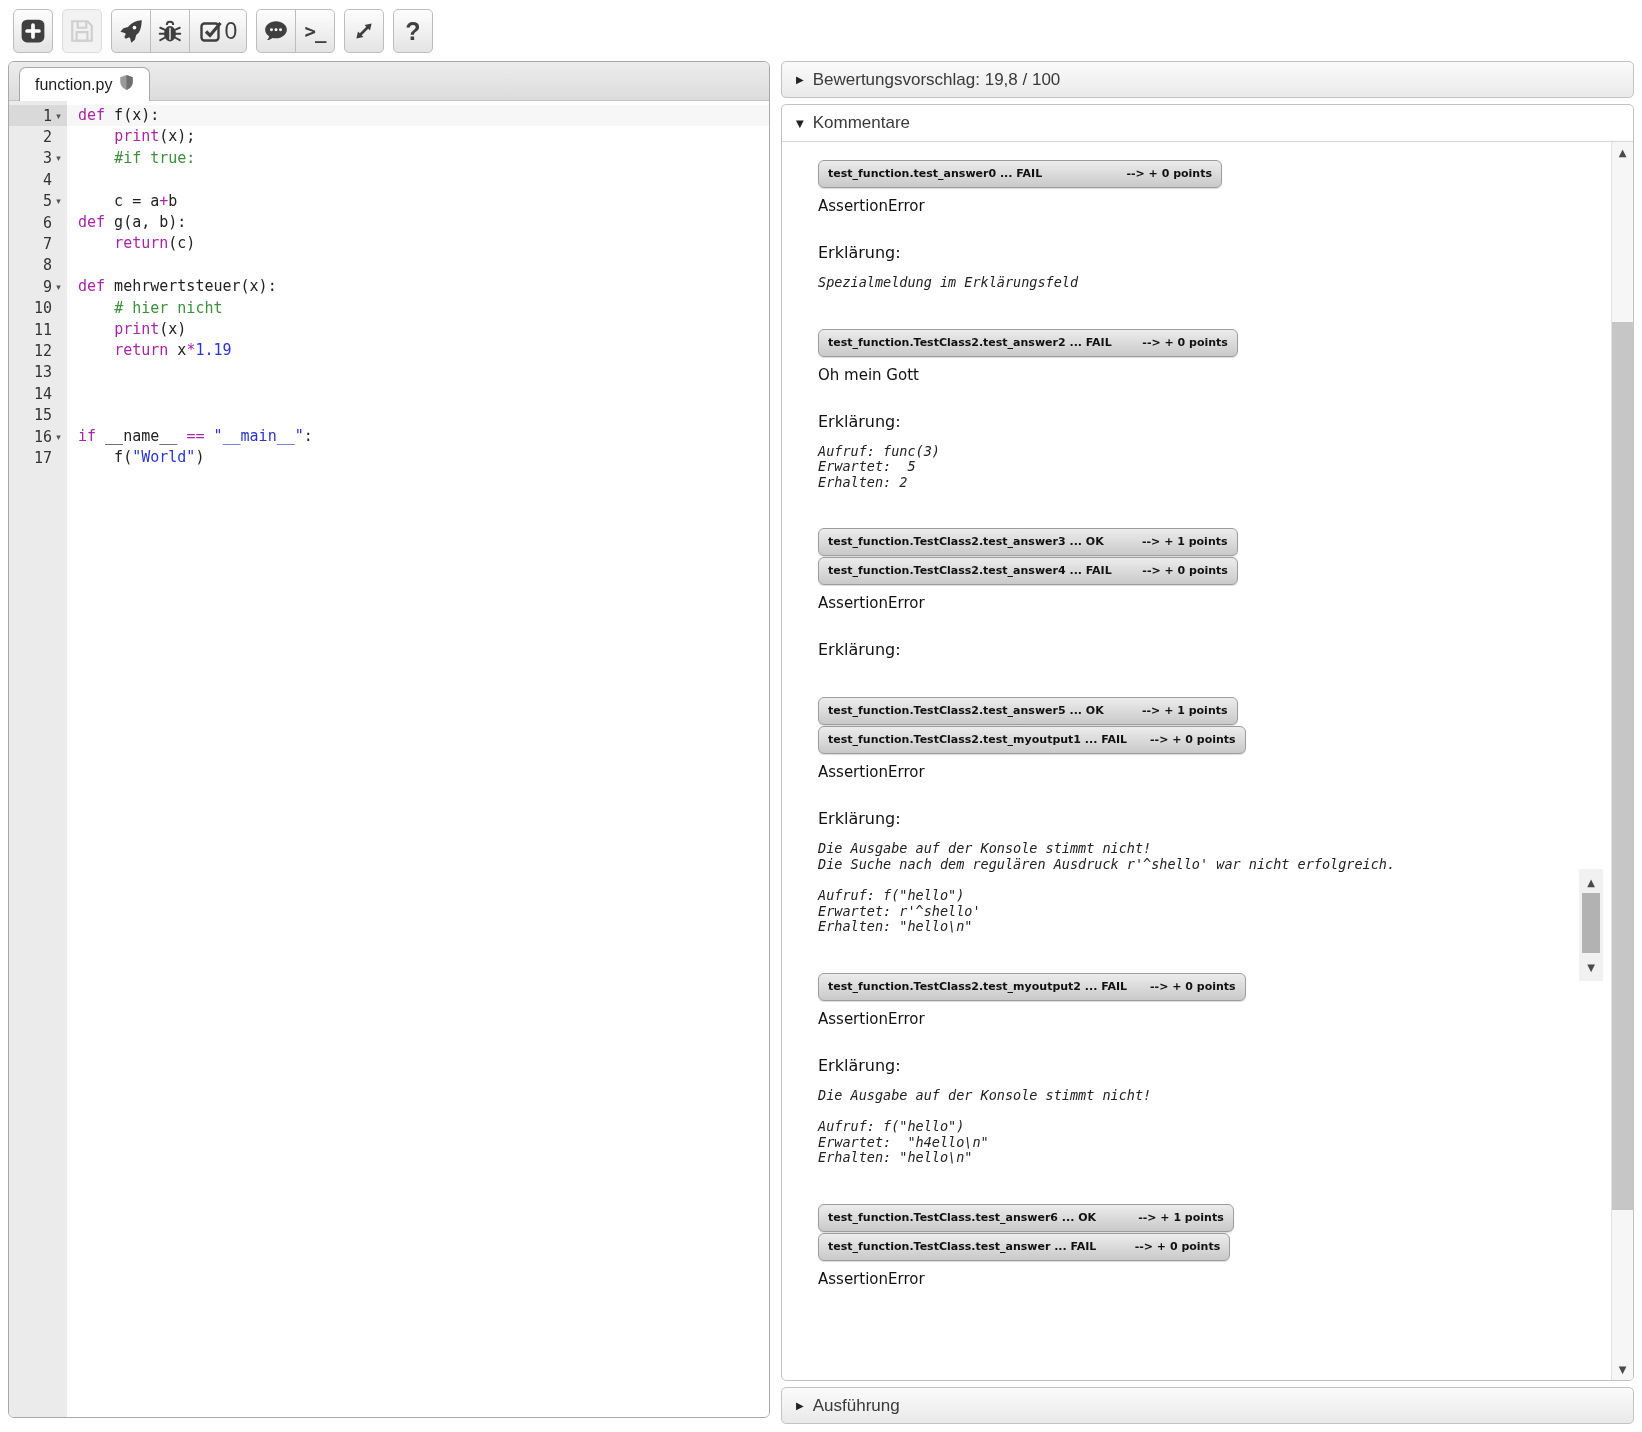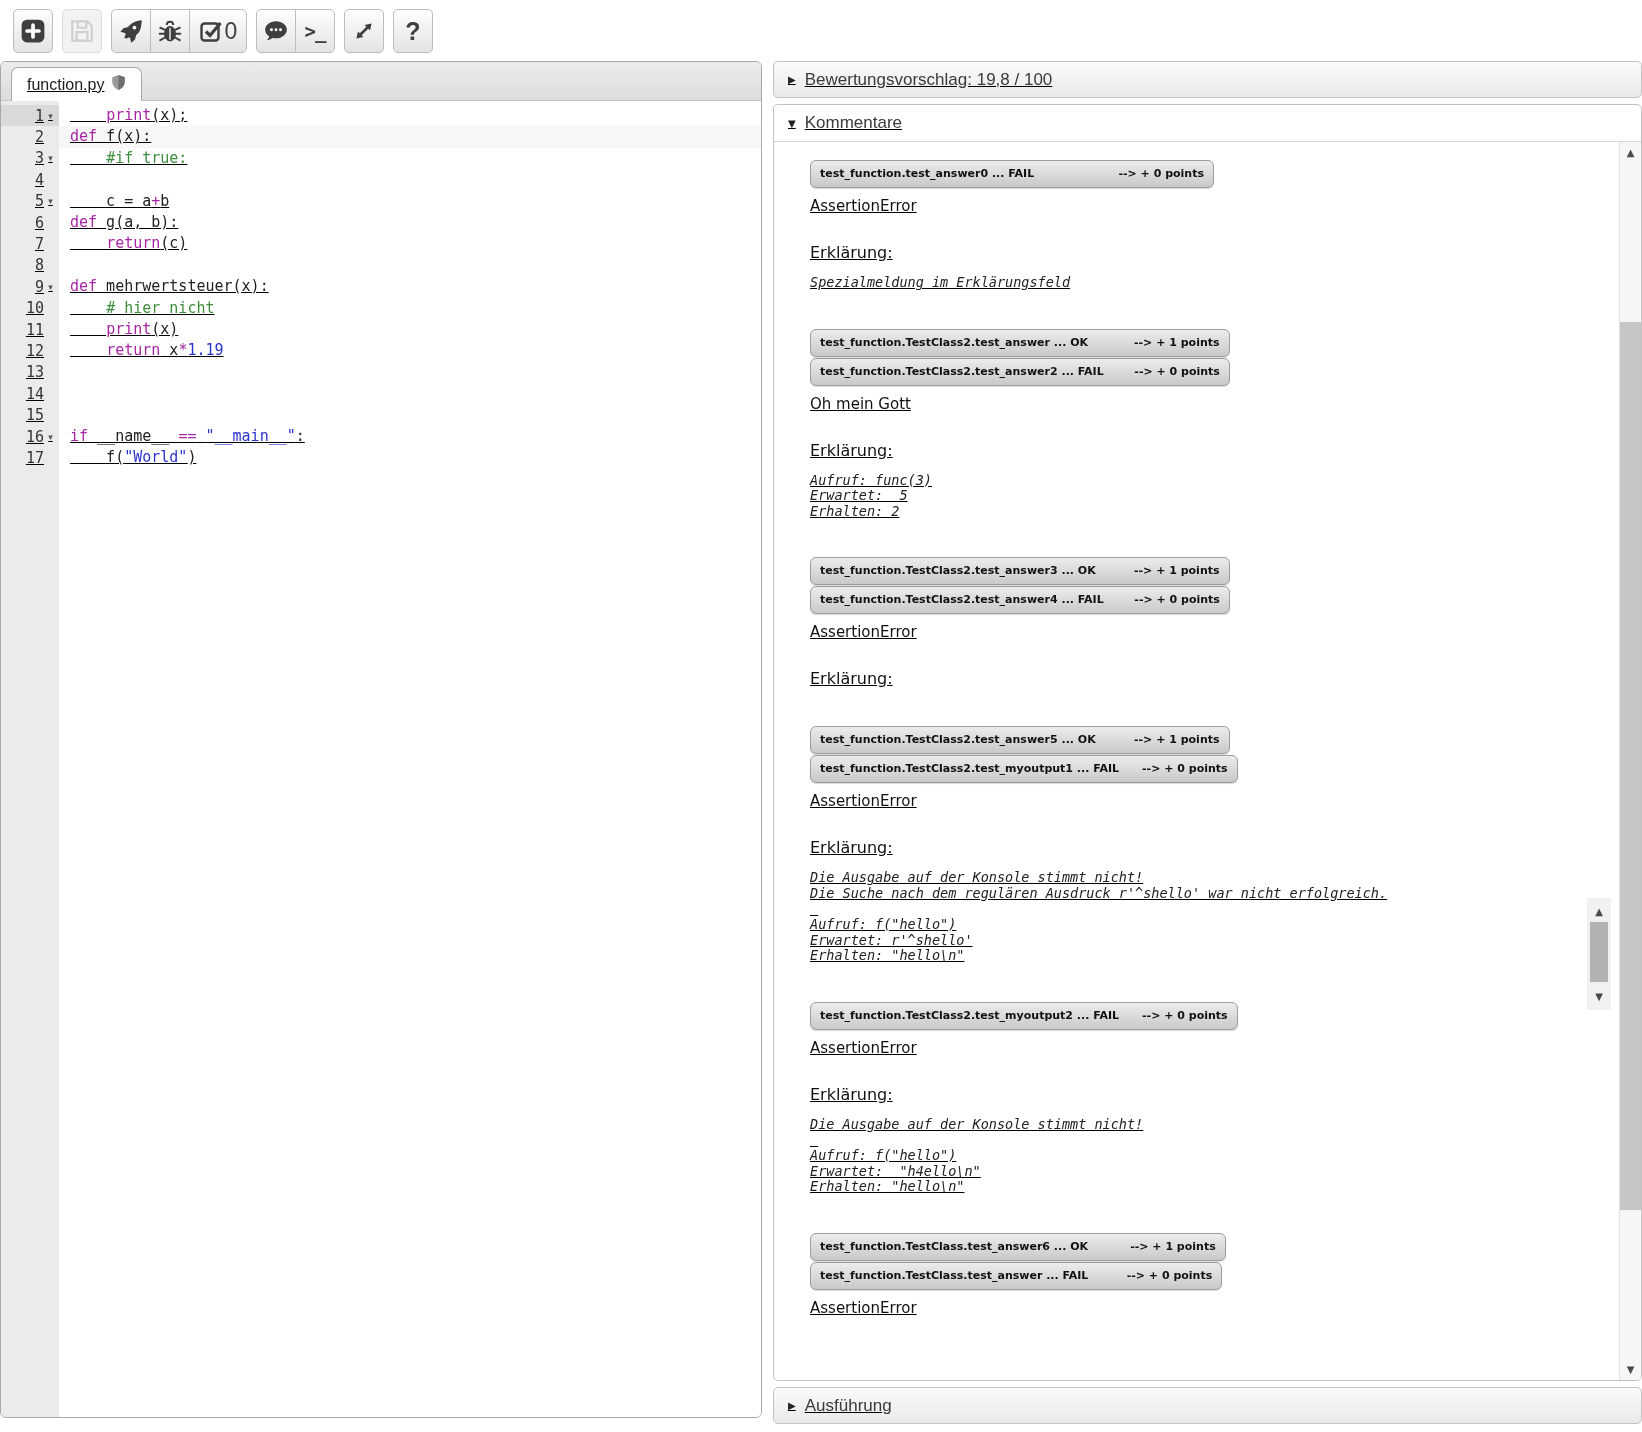--- a/index.html
+++ b/index.html
@@ -15,21 +15,21 @@
   .tb-group .tbtn:first-child { border-radius:5px 0 0 5px; margin-left:0; }
   .tb-group .tbtn:last-child { border-radius:0 5px 5px 0; }
   .tbtn.wide { width:58px; }
   .tbtn.disabled { background:#f2f2f2; border-color:#dcdcdc; color:#cfcfcf; cursor:default; }
   .tbtn svg { display:block; }
   .glyph-term { font-family:"DejaVu Sans Mono", monospace; font-size:19px; font-weight:700; letter-spacing:-1px; }
   .glyph-help { font-size:25px; font-weight:700; }
   .glyph-zero { font-size:23px; font-weight:400; margin-left:2px; }
 
   
-  .main { display:flex; gap:11px; margin:0 0; align-items:flex-start;text-decoration:underline; }
+  .main { display:flex; gap:11px; margin:0 8px; align-items:flex-start; }
 
   
   .editor-panel { width:762px; height:1357px; border:1px solid #a8a8a8; border-radius:6px; overflow:hidden;
                   display:flex; flex-direction:column; background:#fff; }
   .tabbar { height:39px; background:linear-gradient(#ececec,#dcdcdc); border-bottom:1px solid #c4c4c4;
             display:flex; align-items:flex-end; padding:0 0 0 10px; flex:none; }
   .tab { height:34px; background:#fff; border:1px solid #a8a8a8; border-bottom:none; border-radius:7px 7px 0 0;
          display:flex; align-items:center; gap:7px; padding:0 15px; font-size:16px; color:#1d1d1d;
          margin-bottom:-1px; cursor:pointer; }
   .editor { flex:1; display:flex; font-family:"DejaVu Sans Mono", monospace; font-size:15px; overflow:hidden; }
@@ -238,22 +238,22 @@
           <div class="gutter-cell">
             <span class="num">16</span>
             <span class="fold">▾</span>
           </div>
           <div class="gutter-cell">
             <span class="num">17</span>
             <span class="fold"></span>
           </div>
         </div>
       <div class="code-lines">
+          <div class="code-line active"><span class="tk-kw">def</span><span class="tk-pl"> f(x):</span></div>
           <div class="code-line"><span class="tk-pl">    </span><span class="tk-kw">print</span><span class="tk-pl">(x);</span></div>
-          <div class="code-line active"><span class="tk-kw">def</span><span class="tk-pl"> f(x):</span></div>
           <div class="code-line"><span class="tk-pl">    </span><span class="tk-cm">#if true:</span></div>
           <div class="code-line"></div>
           <div class="code-line"><span class="tk-pl">    c = a</span><span class="tk-op">+</span><span class="tk-pl">b</span></div>
           <div class="code-line"><span class="tk-kw">def</span><span class="tk-pl"> g(a, b):</span></div>
           <div class="code-line"><span class="tk-pl">    </span><span class="tk-kw">return</span><span class="tk-pl">(c)</span></div>
           <div class="code-line"></div>
           <div class="code-line"><span class="tk-kw">def</span><span class="tk-pl"> mehrwertsteuer(x):</span></div>
           <div class="code-line"><span class="tk-pl">    </span><span class="tk-cm"># hier nicht</span></div>
           <div class="code-line"><span class="tk-pl">    </span><span class="tk-kw">print</span><span class="tk-pl">(x)</span></div>
           <div class="code-line"><span class="tk-pl">    </span><span class="tk-kw">return</span><span class="tk-pl"> x</span><span class="tk-op">*</span><span class="tk-nu">1.19</span></div>
@@ -283,21 +283,20 @@
               <div class="badge-row"><span class="badge">test_function.test_answer0 ... FAIL                      --&gt; + 0 points</span></div>
             </div>
             <div class="blk-text">
               <div>AssertionError</div>
             </div>
             <div class="blk-heading">Erklärung:</div>
             <div class="blk-mono">
               <div class="mline">Spezialmeldung im Erklärungsfeld</div>
             </div>
             <div class="blk-badges">
-              <div class="badge-row"><span class="badge">test_function.TestClass2.test_answer ... OK            --&gt; + 1 points</span></div>
               <div class="badge-row"><span class="badge">test_function.TestClass2.test_answer2 ... FAIL        --&gt; + 0 points</span></div>
             </div>
             <div class="blk-text">
               <div>Oh mein Gott</div>
             </div>
             <div class="blk-heading">Erklärung:</div>
             <div class="blk-mono">
               <div class="mline">Aufruf: func(3)</div>
               <div class="mline">Erwartet:  5</div>
               <div class="mline">Erhalten: 2</div>

